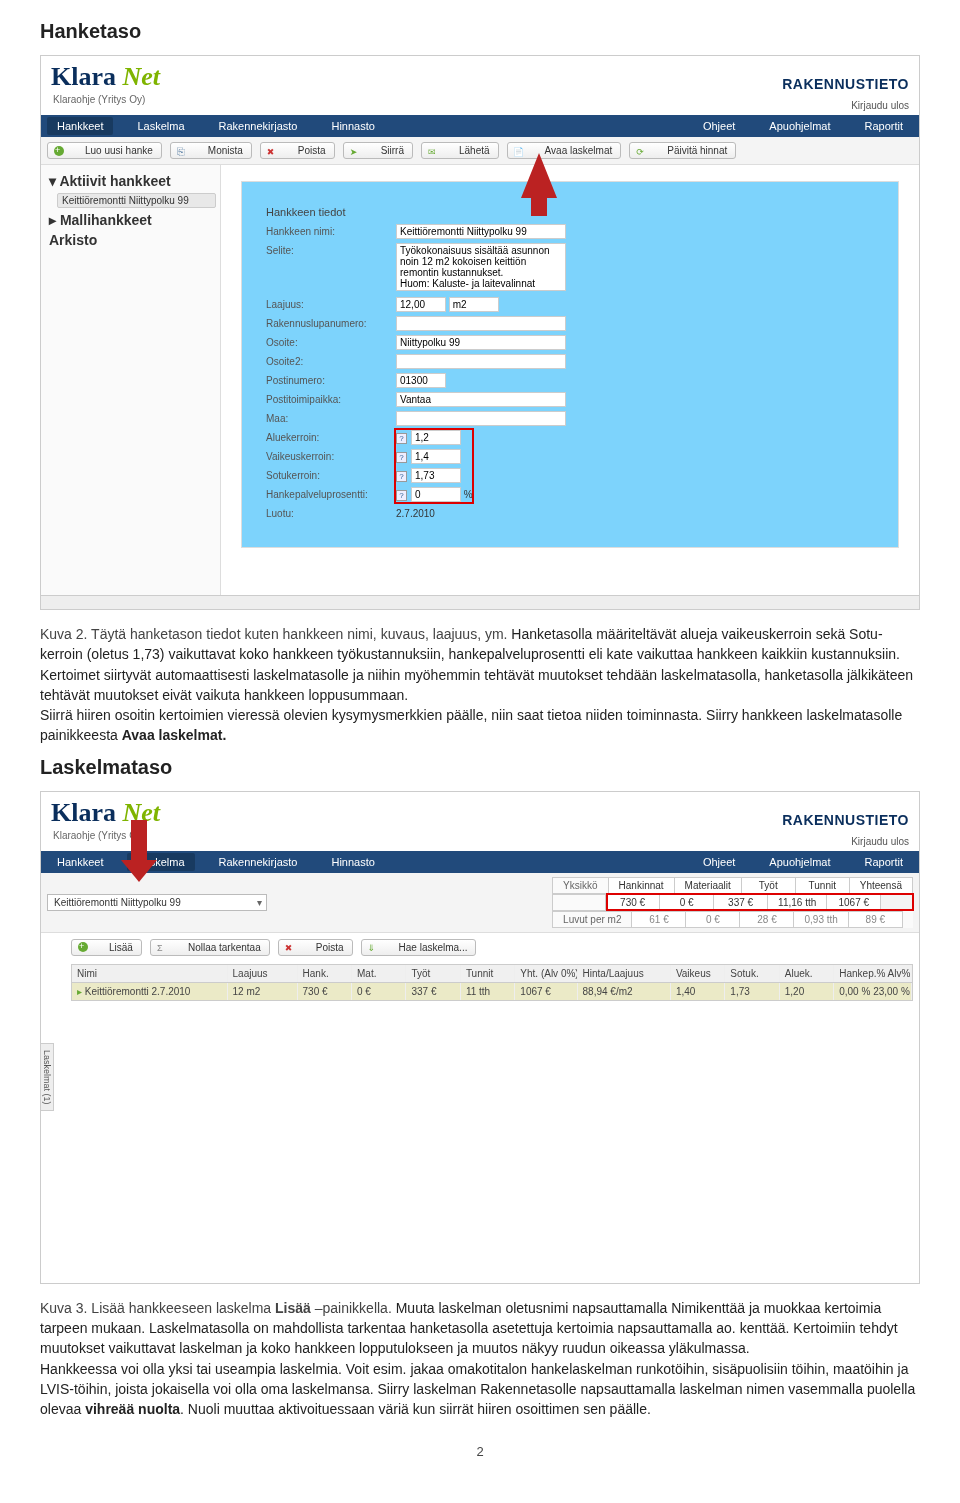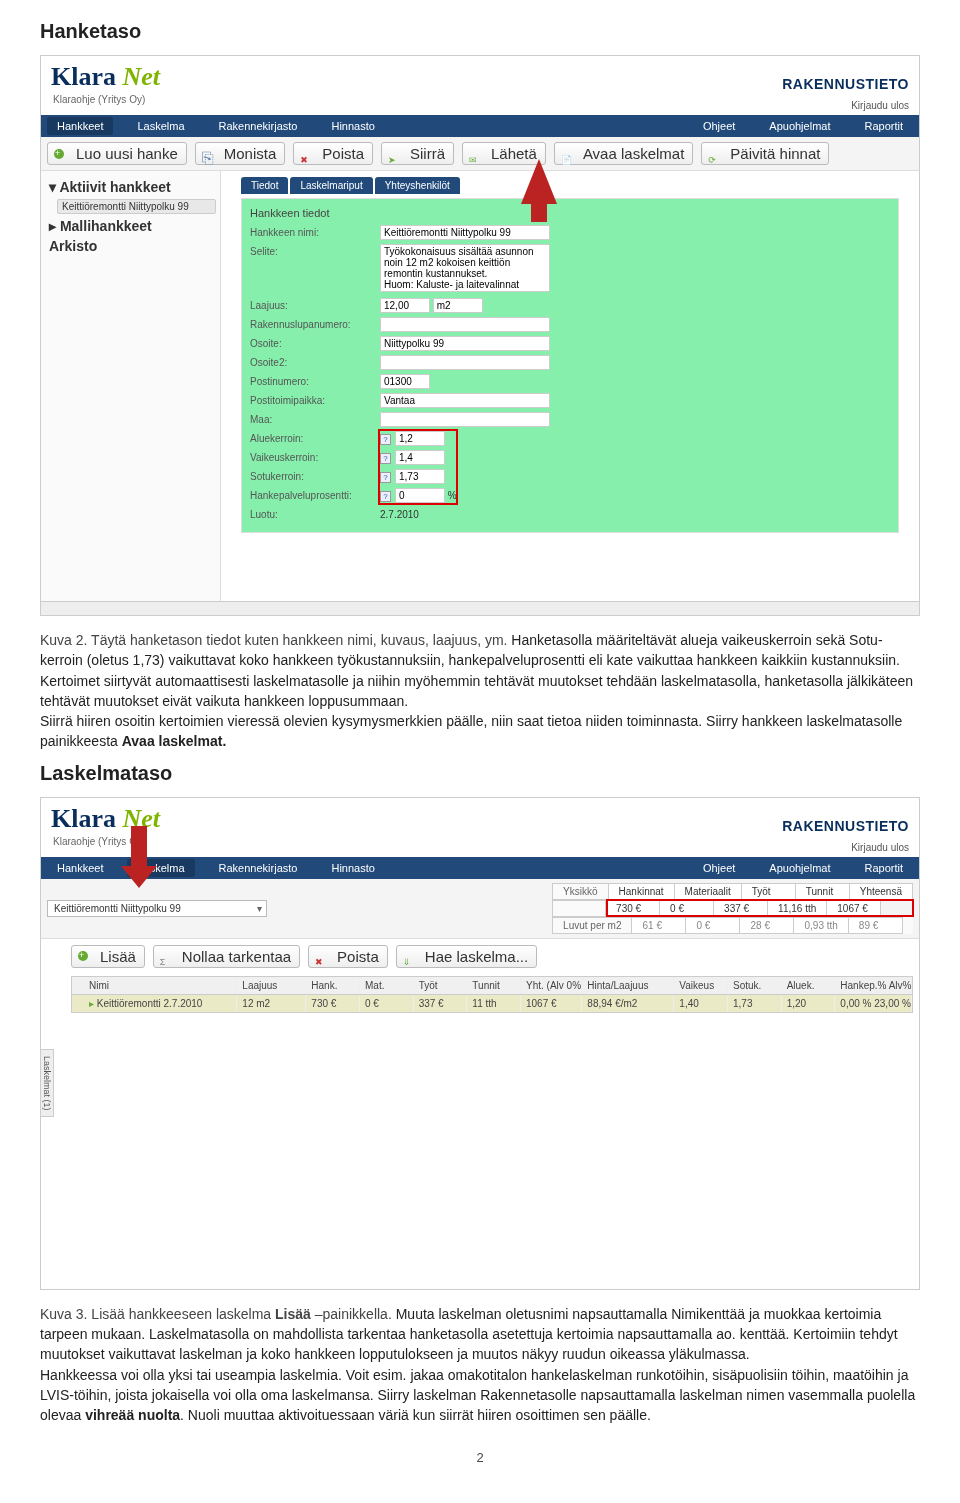--- a/index.html
+++ b/index.html
@@ -15,21 +15,21 @@
   .logo-klara .k { color: #0a2e5c; }
   .logo-klara .net { color: #7fb400; font-style: italic; }
   .sub { font-size: 10px; color: #666; margin-left: 2px; }
   .brand-right { margin-left: auto; color: #0a2e5c; font-weight: bold; font-size: 14px; letter-spacing: .5px; }
   .logout { font-size: 10px; color: #555; margin-left: auto; padding-top: 6px; }
   .bluebar { background: #214a7b; color: #fff; height: 22px; display: flex; align-items: center; padding: 0 6px; gap: 14px; font-size: 11px; }
   .bluebar .tab { padding: 3px 10px; cursor: pointer; }
   .bluebar .tab.active-dark { background: #183a60; border-radius: 2px; }
   .bluebar .spacer { flex: 1; }
   .actionbar { background: #f4f4f4; border-bottom: 1px solid #ddd; padding: 5px 6px; display: flex; gap: 8px; align-items: center; }
-  .btn { background: linear-gradient(#fff,#eee); border: 1px solid #bbb; border-radius: 3px; padding: 2px 8px 2px 6px; font-size: 15px; display: inline-flex; align-items: center; gap: 12px; color: #333; cursor: pointer; }
+  .btn { background: linear-gradient(#fff,#eee); border: 1px solid #bbb; border-radius: 3px; padding: 2px 8px 2px 6px; font-size: 10px; display: inline-flex; align-items: center; gap: 21px; color: #333; cursor: pointer; }
   .btn .ico { width: 10px; height: 10px; display: inline-block; }
   .ico-plus { background: #6a3; border-radius: 50%; position: relative; }
   .ico-plus::after { content: "+"; color: #fff; font-size: 9px; position: absolute; left: 1px; top: -1px; }
   .ico-copy::before { content: "⎘"; color: #68a; }
   .ico-del::before { content: "✖"; color: #c33; font-size: 9px; }
   .ico-move::before { content: "➤"; color: #6a3; font-size: 9px; }
   .ico-send::before { content: "✉"; color: #6a3; font-size: 9px; }
   .ico-open::before { content: "📄"; color: #777; font-size: 9px; }
   .ico-ref::before { content: "⟳"; color: #6a3; font-size: 9px; }
   .ico-fetch::before { content: "⇓"; color: #6a3; font-size: 9px; }
@@ -38,46 +38,46 @@
   
   .ss1-body { display: flex; height: 430px; }
   .ss1-left { width: 180px; border-right: 1px solid #ddd; background: #fafafa; padding: 6px 4px; }
   .tree-hdr { font-weight: bold; font-size: 14px; padding: 2px 4px; cursor: pointer; }
   .tree-item { background: #e8e8e8; border: 1px solid #ccc; padding: 1px 4px; margin: 2px 0 2px 12px; font-size: 10px; border-radius: 2px; cursor: pointer; }
   .ss1-mid { flex: 1; position: relative; }
   .midtabs { display: flex; gap: 2px; padding: 6px 0 0 20px; }
   .midtab { background: #214a7b; color: #fff; font-size: 10px; padding: 3px 10px; border-radius: 3px 3px 0 0; cursor: pointer; }
   .arrow-up { width: 0; height: 0; border-left: 18px solid transparent; border-right: 18px solid transparent; border-bottom: 45px solid #b22; position: absolute; top: -12px; left: 300px; }
   .arrow-up::after { content:""; position:absolute; left:-8px; top:45px; width:16px; height:18px; background:#b22; }
-  .form-panel { margin: 4px 20px 0 20px; background: #86efac; border: 1px solid #ddd; padding: 8px; }
+  .form-panel { margin: 16px 20px 0 20px; background: #7dd3fc; border: 1px solid #ddd; padding: 24px; }
   .form-title { font-size: 11px; color: #444; margin-bottom: 6px; }
   .frow { display: flex; align-items: flex-start; margin-bottom: 4px; }
   .flab { width: 130px; color: #555; font-size: 10px; padding-top: 2px; }
   .fval input, .fval textarea { font-size: 10px; border: 1px solid #ccc; background: #fff; padding: 1px 3px; width: 170px; font-family: inherit; }
   .fval textarea { height: 48px; resize: none; }
   .fval .short { width: 50px; }
   .chk { display: inline-block; width: 11px; height: 11px; border: 1px solid #999; background: #eef; text-align: center; font-size: 8px; line-height: 9px; color: #369; margin-right: 4px; }
   .ss1-right { width: 290px; position: relative; padding: 30px 8px 8px 8px; }
   .kitchen { width: 100%; height: 240px; border: 1px solid #ccc; background: linear-gradient(#b0cfcf 0%, #b0cfcf 42%, #efe9de 42%, #efe9de 100%); position: relative; }
   .pendant { position: absolute; top: 85px; width: 50px; height: 20px; background: radial-gradient(ellipse at center, #7fa89a 40%, #5a8070 100%); border-radius: 50%; }
   .wire { position: absolute; width: 1px; background: #555; }
   .ss1-scroll { height: 14px; background: #eee; border-top: 1px solid #ccc; }
   
   .ss2-body { min-height: 350px; padding-bottom: 20px; position: relative; }
   .ss2-subbar { background: #f4f4f4; border-bottom: 1px solid #ddd; padding: 4px 6px; display: flex; align-items: center; gap: 10px; font-size: 10px; }
   .dd { background: #fff; border: 1px solid #bbb; padding: 2px 18px 2px 6px; position: relative; cursor: pointer; }
   .dd::after { content: "▾"; position: absolute; right: 4px; color: #666; }
   .summary-row { margin-left: auto; display: flex; gap: 0; font-size: 10px; }
-  .sumcell { border: 1px solid #ccc; border-left: none; padding: 2px 10px; background: #fff; text-align: left; min-width: 54px; }
+  .sumcell { border: 1px solid #ccc; border-left: none; padding: 2px 10px; background: #fff; text-align: center; min-width: 54px; }
   .sumcell.lbl { border-left: 1px solid #ccc; background: #fafafa; color: #666; }
   .perm2 { background: #fafafa; color: #888; }
   .vert-tab { position: absolute; left: 0; top: 110px; background: #eee; border: 1px solid #ccc; border-left: none; writing-mode: vertical-rl; font-size: 9px; padding: 6px 1px; color: #555; cursor: pointer; }
   .ss2-tools { padding: 6px 6px 6px 30px; display: flex; gap: 8px; }
   .grid { margin: 2px 6px 0 30px; border: 1px solid #ccc; font-size: 10px; }
-  .grid-hdr, .grid-row { display: grid; grid-template-columns: 2fr .9fr .7fr .7fr .7fr .7fr .8fr 1.2fr .7fr .7fr .7fr 1fr; padding-left: 12px; }
+  .grid-hdr, .grid-row { display: grid; grid-template-columns: 2fr .9fr .7fr .7fr .7fr .7fr .8fr 1.2fr .7fr .7fr .7fr 1fr; }
   .grid-hdr { background: #f0f0f0; color: #444; border-bottom: 1px solid #ccc; }
   .grid-hdr > div, .grid-row > div { padding: 3px 5px; border-right: 1px solid #eee; white-space: nowrap; overflow: hidden; }
   .grid-row { background: #ebeac7; color: #444; }
   .arrow-down-wrap { position: absolute; left: 80px; top: 28px; }
   .arrow-down-stem { width: 16px; height: 40px; background: #b22; margin-left: 10px; }
   .arrow-down-head { width: 0; height: 0; border-left: 18px solid transparent; border-right: 18px solid transparent; border-top: 22px solid #b22; }
   .pagenum { text-align: center; font-size: 13px; margin-top: 24px; color: #444; }
 </style>
 </head>
 <body>
@@ -134,25 +134,20 @@
       </span>
   </div>
   <div class="ss1-body">
     <div class="ss1-left">
       <div class="tree-hdr">▾ <span>Aktiivit hankkeet</span></div>
       <div class="tree-item">Keittiöremontti Niittypolku 99</div>
       <div class="tree-hdr">▸ <span>Mallihankkeet</span></div>
       <div class="tree-hdr">Arkisto</div>
     </div>
     <div class="ss1-mid">
-      <div class="midtabs">
-        <span class="midtab">Tiedot</span>
-        <span class="midtab">Laskelmariput</span>
-        <span class="midtab">Yhteyshenkilöt</span>
-      </div>
       <div class="arrow-up"></div>
       <div class="form-panel">
         <div class="form-title">Hankkeen tiedot</div>
         <div class="frow">
             <div class="flab">Hankkeen nimi:</div>
             <div class="fval"><input value="Keittiöremontti Niittypolku 99" style=""></div>
           </div>
         <div class="frow">
             <div class="flab">Selite:</div>
             <div class="fval"><textarea style="">Työkokonaisuus sisältää asunnon noin 12 m2 kokoisen keittiön remontin kustannukset.

